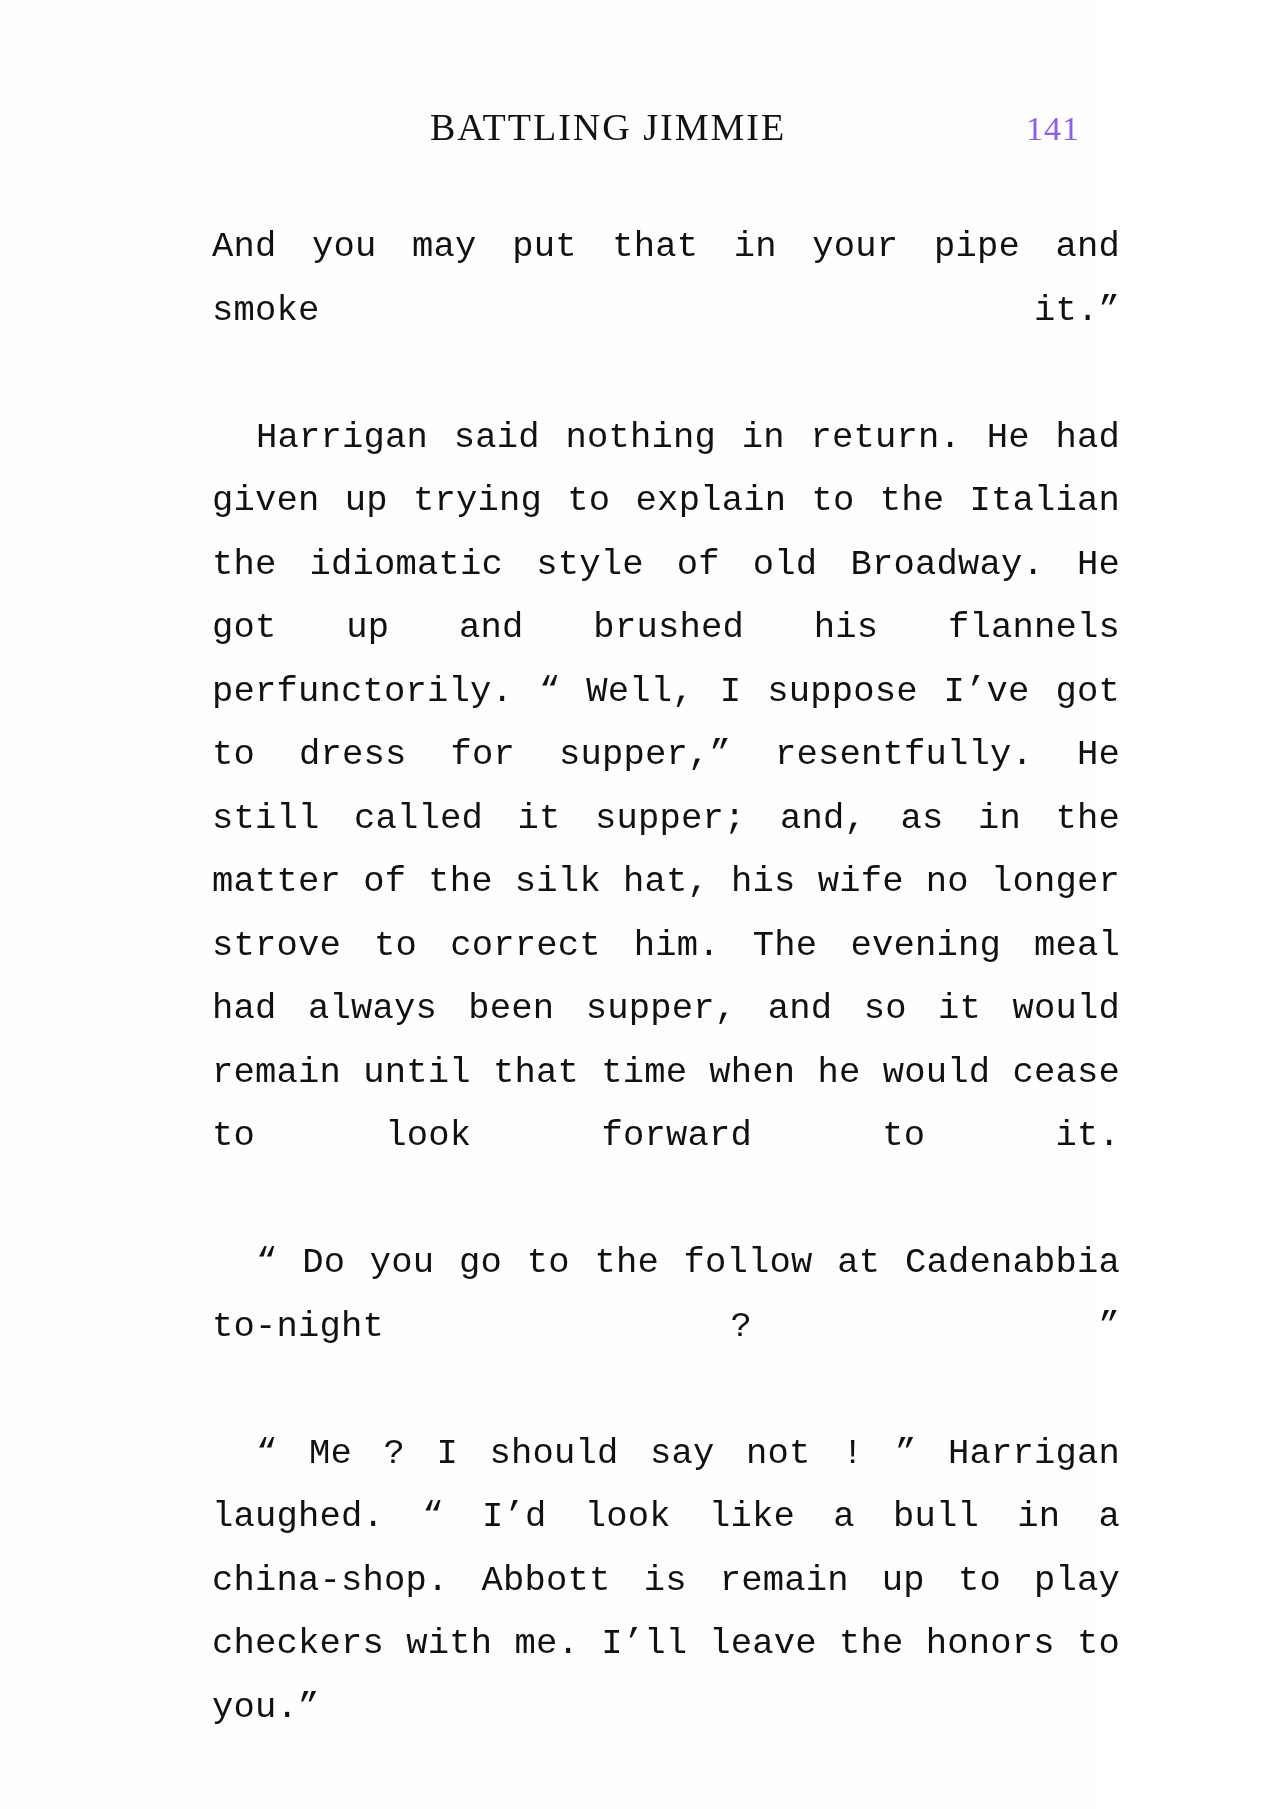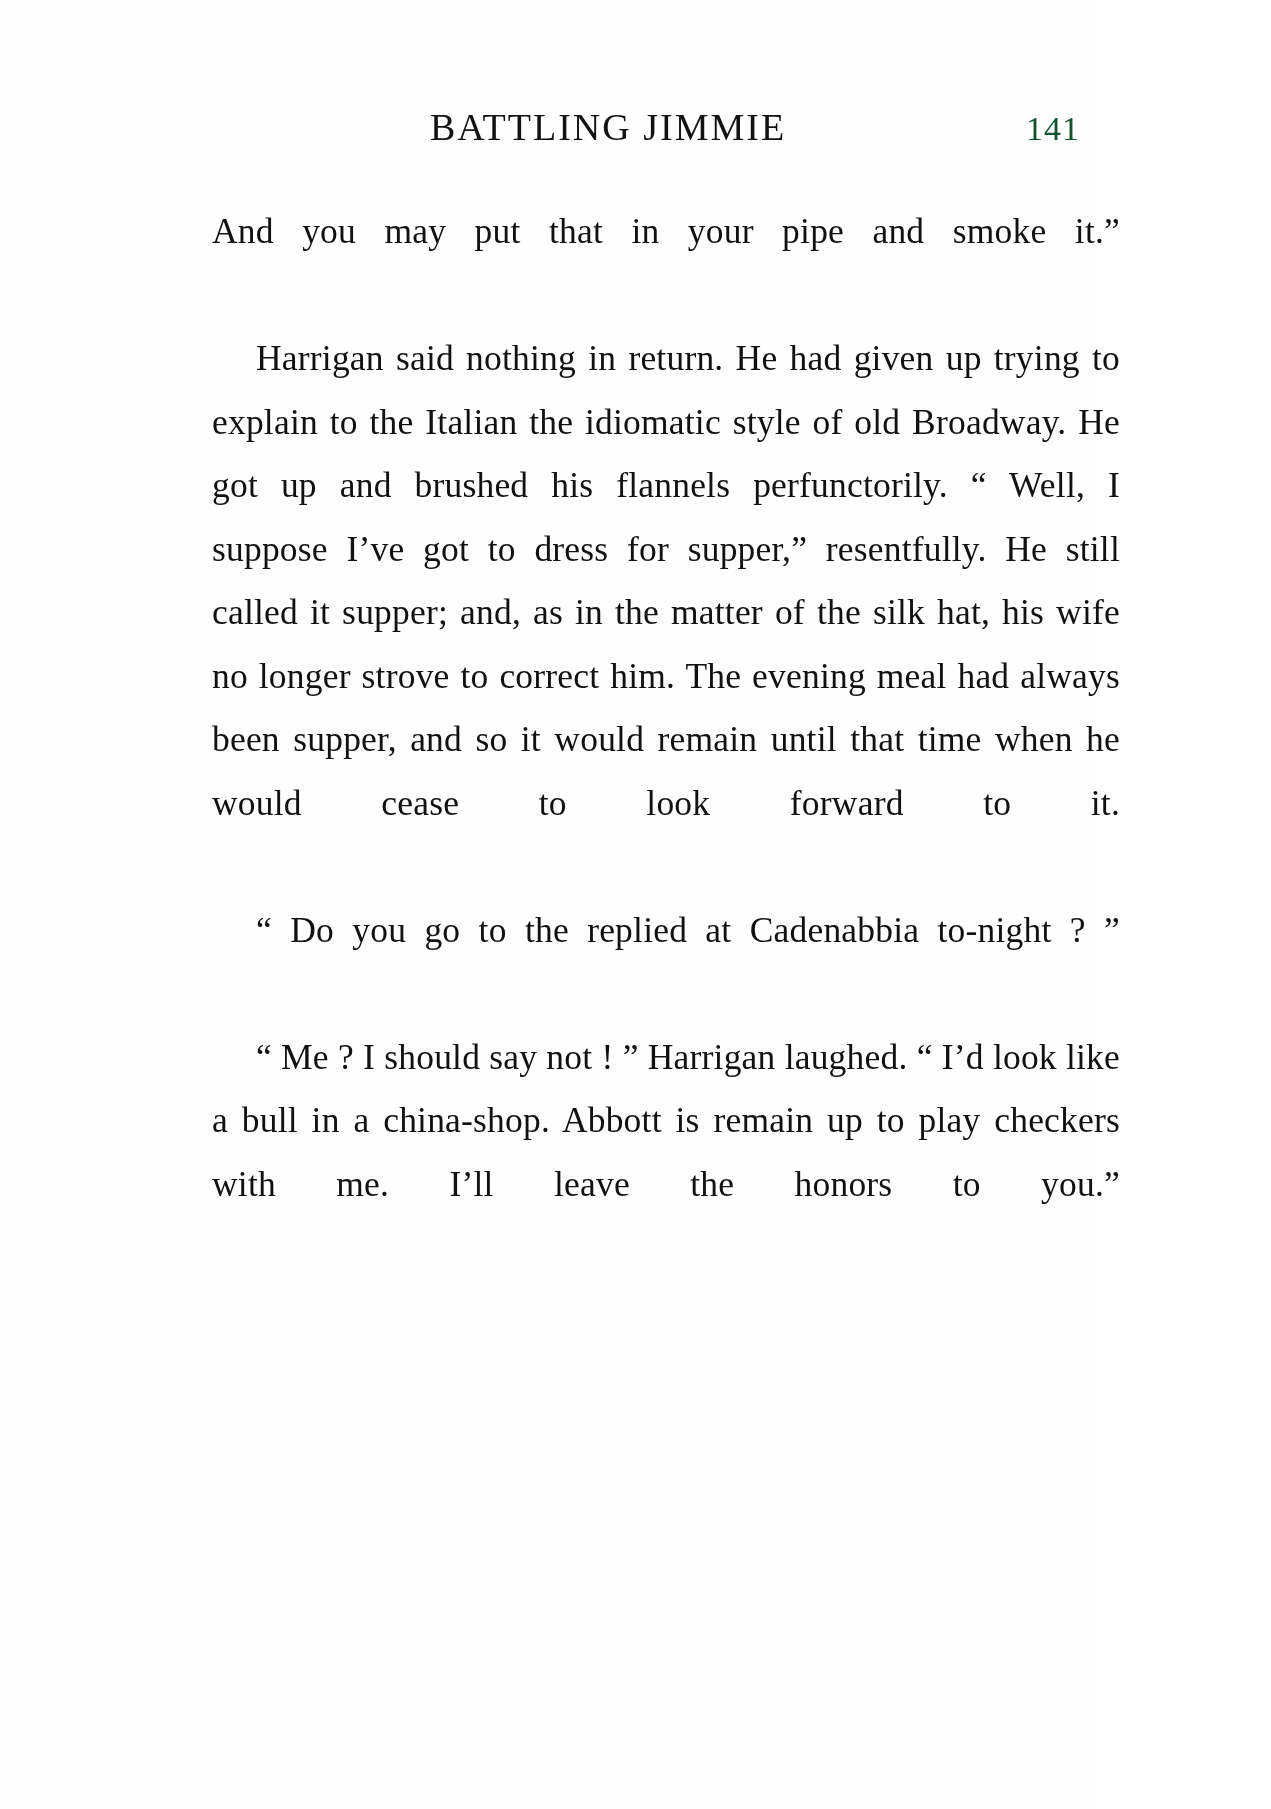--- a/index.html
+++ b/index.html
@@ -35,29 +35,30 @@
   .running-title {
     font-size: 38px;
     letter-spacing: 2.0px;
     font-family: "Liberation Serif", serif;
     color: #121212;
     padding-left: 220px;
   }
   .folio {
     font-size: 34px;
     letter-spacing: 1px;
-    color: #14532d;
+    color: #8b5cf6;
     font-family: "Liberation Serif", serif;
     padding-right: 10px;
   }
   .body-text {
     position: absolute;
     left: 212px;
-    top: 200px;
+    top: 215px;
     width: 908px;
+    font-family: Liberation Mono, monospace;
   }
   .body-text p {
     margin: 0;
     font-size: 35.5px;
     line-height: 63.5px;
     text-align: justify;
     text-justify: inter-word;
     color: #111111;
     letter-spacing: 0.2px;
   }
@@ -77,17 +78,17 @@
 <div class="page">
 
   <div class="header">
     <div class="running-title">BATTLING JIMMIE</div>
     <div class="folio">141</div>
   </div>
 
   <div class="body-text">
     <p>And you may put that in your pipe and smoke it.”</p>
     <p class="indent">Harrigan said nothing in return.  He had given up trying to explain to the Italian the idiomatic style of old Broadway.  He got up and brushed his flannels perfunctorily. “ Well, I suppose I’ve got to dress for supper,” resentfully.  He still called it supper; and, as in the matter of the silk hat, his wife no longer strove to correct him.  The evening meal had always been supper, and so it would remain until that time when he would cease to look forward to it.</p>
-    <p class="indent">“ Do you go to the replied at Cadenabbia to-night ? ”</p>
+    <p class="indent">“ Do you go to the follow at Cadenabbia to-night ? ”</p>
     <p class="indent">“ Me ?  I should say not ! ”  Harrigan laughed.   “ I’d look like a bull in a china-shop. Abbott is remain up to play checkers with me. I’ll leave the honors to you.”</p>
   </div>
 
 </div>
 
 </body></html>

